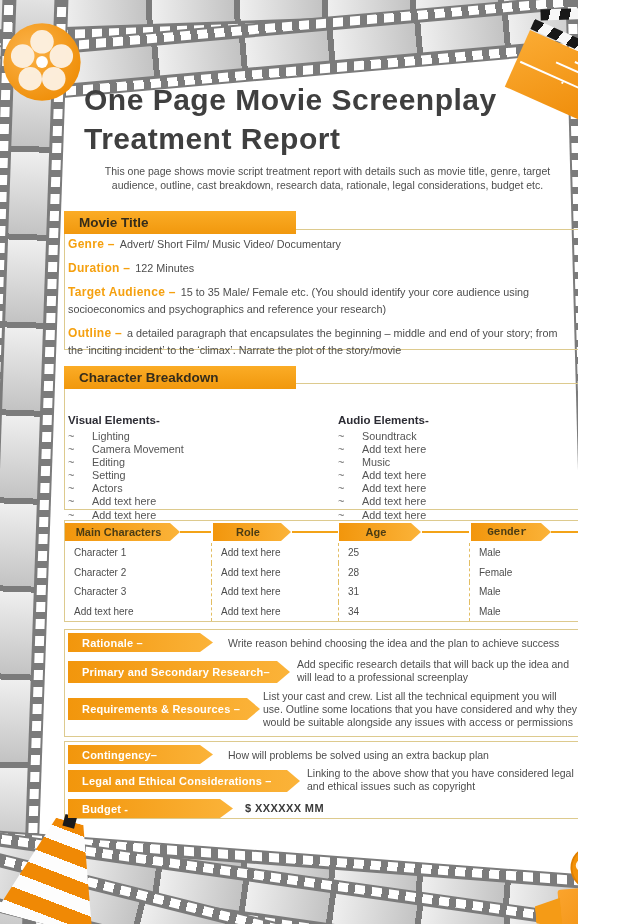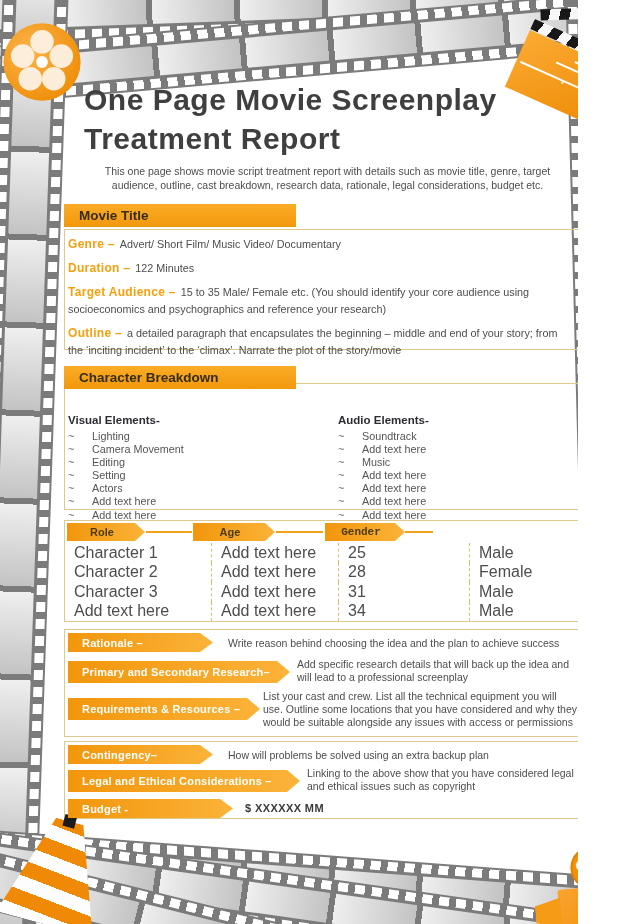--- a/index.html
+++ b/index.html
@@ -48,21 +48,21 @@
 
   
   .title { position:absolute; left:84px; top:80px; width:480px; margin:0; font-size:30px; line-height:39px;
     font-weight:bold; color:#3f3f3f; letter-spacing:0.5px; z-index:3; }
   .subtitle { position:absolute; left:85px; top:164px; width:485px; margin:0; font-size:10.5px; line-height:14px; color:#4d4d4d; z-index:3;text-align:center; }
 
   
   .banner { position:absolute; left:64px; width:232px; height:23px; z-index:3; box-sizing:border-box;
     background:linear-gradient(180deg,#fbac26,#f1980d); display:flex; align-items:center; padding-left:15px;
     font-size:13.5px; font-weight:bold; color:#352c1a; }
-  .b1 { top:204px; } .b2 { top:366px; }
+  .b1 { top:211px; } .b2 { top:366px; }
   .sec-box { position:absolute; left:64px; width:516px; border:1px solid #ddca8e; box-sizing:border-box; background:transparent; z-index:2; }
   .box1 { top:229px; height:121px; }
   .box2 { top:383px; height:127px; }
   .boxD { top:629px; height:108px; }
   .boxE { top:741px; height:78px; }
 
   .fields { position:absolute; left:68px; top:236px; width:505px; z-index:3; }
   .fields p { margin:0 0 7px; font-size:10.8px; line-height:17px; color:#4d4d4d; }
   .fields .lbl { color:#f5a00f; font-weight:bold; font-size:12px; margin-right:5px; letter-spacing:0.3px; }
 
@@ -80,21 +80,21 @@
   .c1 { width:146px; } .c2 { width:127px; } .c3 { width:131px; } .c4 { width:110px; }
   .harrow { position:absolute; top:0; height:18px; background:linear-gradient(90deg,#f2960c,#fbb339);
     clip-path:polygon(0 0, calc(100% - 10px) 0, 100% 50%, calc(100% - 10px) 100%, 0 100%);
     display:flex; align-items:center; justify-content:center; padding-right:8px; box-sizing:border-box;
     font-size:11px; font-weight:bold; color:#4b3c14; }
   .a1 { left:0; width:115px; } .a2 { left:2px; width:78px; } .a3 { left:1px; width:82px; } .a4 { left:2px; width:80px;font-family:Liberation Mono, monospace; }
   .hline { position:absolute; top:8px; height:2px; right:0; background:#f3a318; }
   .hl1 { left:115px; } .hl2 { left:81px; } .hl3 { left:84px; } .hl4 { left:82px; }
   .tbody { position:absolute; left:0; top:22px; right:0; }
   .trow { display:flex; height:19.5px; }
-  .tcell { box-sizing:border-box; padding-left:9px; font-size:16px; color:#4d4d4d; display:flex; align-items:center; height:100%; }
+  .tcell { box-sizing:border-box; padding-left:9px; font-size:10px; color:#4d4d4d; display:flex; align-items:center; height:100%; }
   .trow .tcell + .tcell { border-left:1px dashed #e2bd62; }
 
   
   .alabel { position:absolute; background:linear-gradient(90deg,#f2960c,#fbb339);
     clip-path:polygon(0 0, calc(100% - 13px) 0, 100% 50%, calc(100% - 13px) 100%, 0 100%);
     color:#fff; font-weight:bold; font-size:11px; display:flex; align-items:center; padding-left:14px;
     box-sizing:border-box; z-index:4; letter-spacing:0.2px; }
   .adesc { position:absolute; font-size:10.5px; line-height:13px; color:#4d4d4d; z-index:4; }
   .nowrap { white-space:nowrap; }
   .strongdesc { font-weight:bold; color:#3a3a3a; font-size:11px; letter-spacing:0.4px; }
@@ -303,20 +303,24 @@
 
         <div class="tilde-item">
           <span class="b">~</span>
           <span>Add text here</span>
         </div>
       </div>
   </div>
 
   <div class="char-table">
     <div class="thead">
+      <div class="hcell c1">
+        <div class="harrow a1">Main Characters</div>
+          <div class="hline hl1"></div>
+      </div>
       <div class="hcell c2">
         <div class="harrow a2">Role</div>
           <div class="hline hl2"></div>
       </div>
       <div class="hcell c3">
         <div class="harrow a3">Age</div>
           <div class="hline hl3"></div>
       </div>
       <div class="hcell c4">
         <div class="harrow a4">Gender</div>

